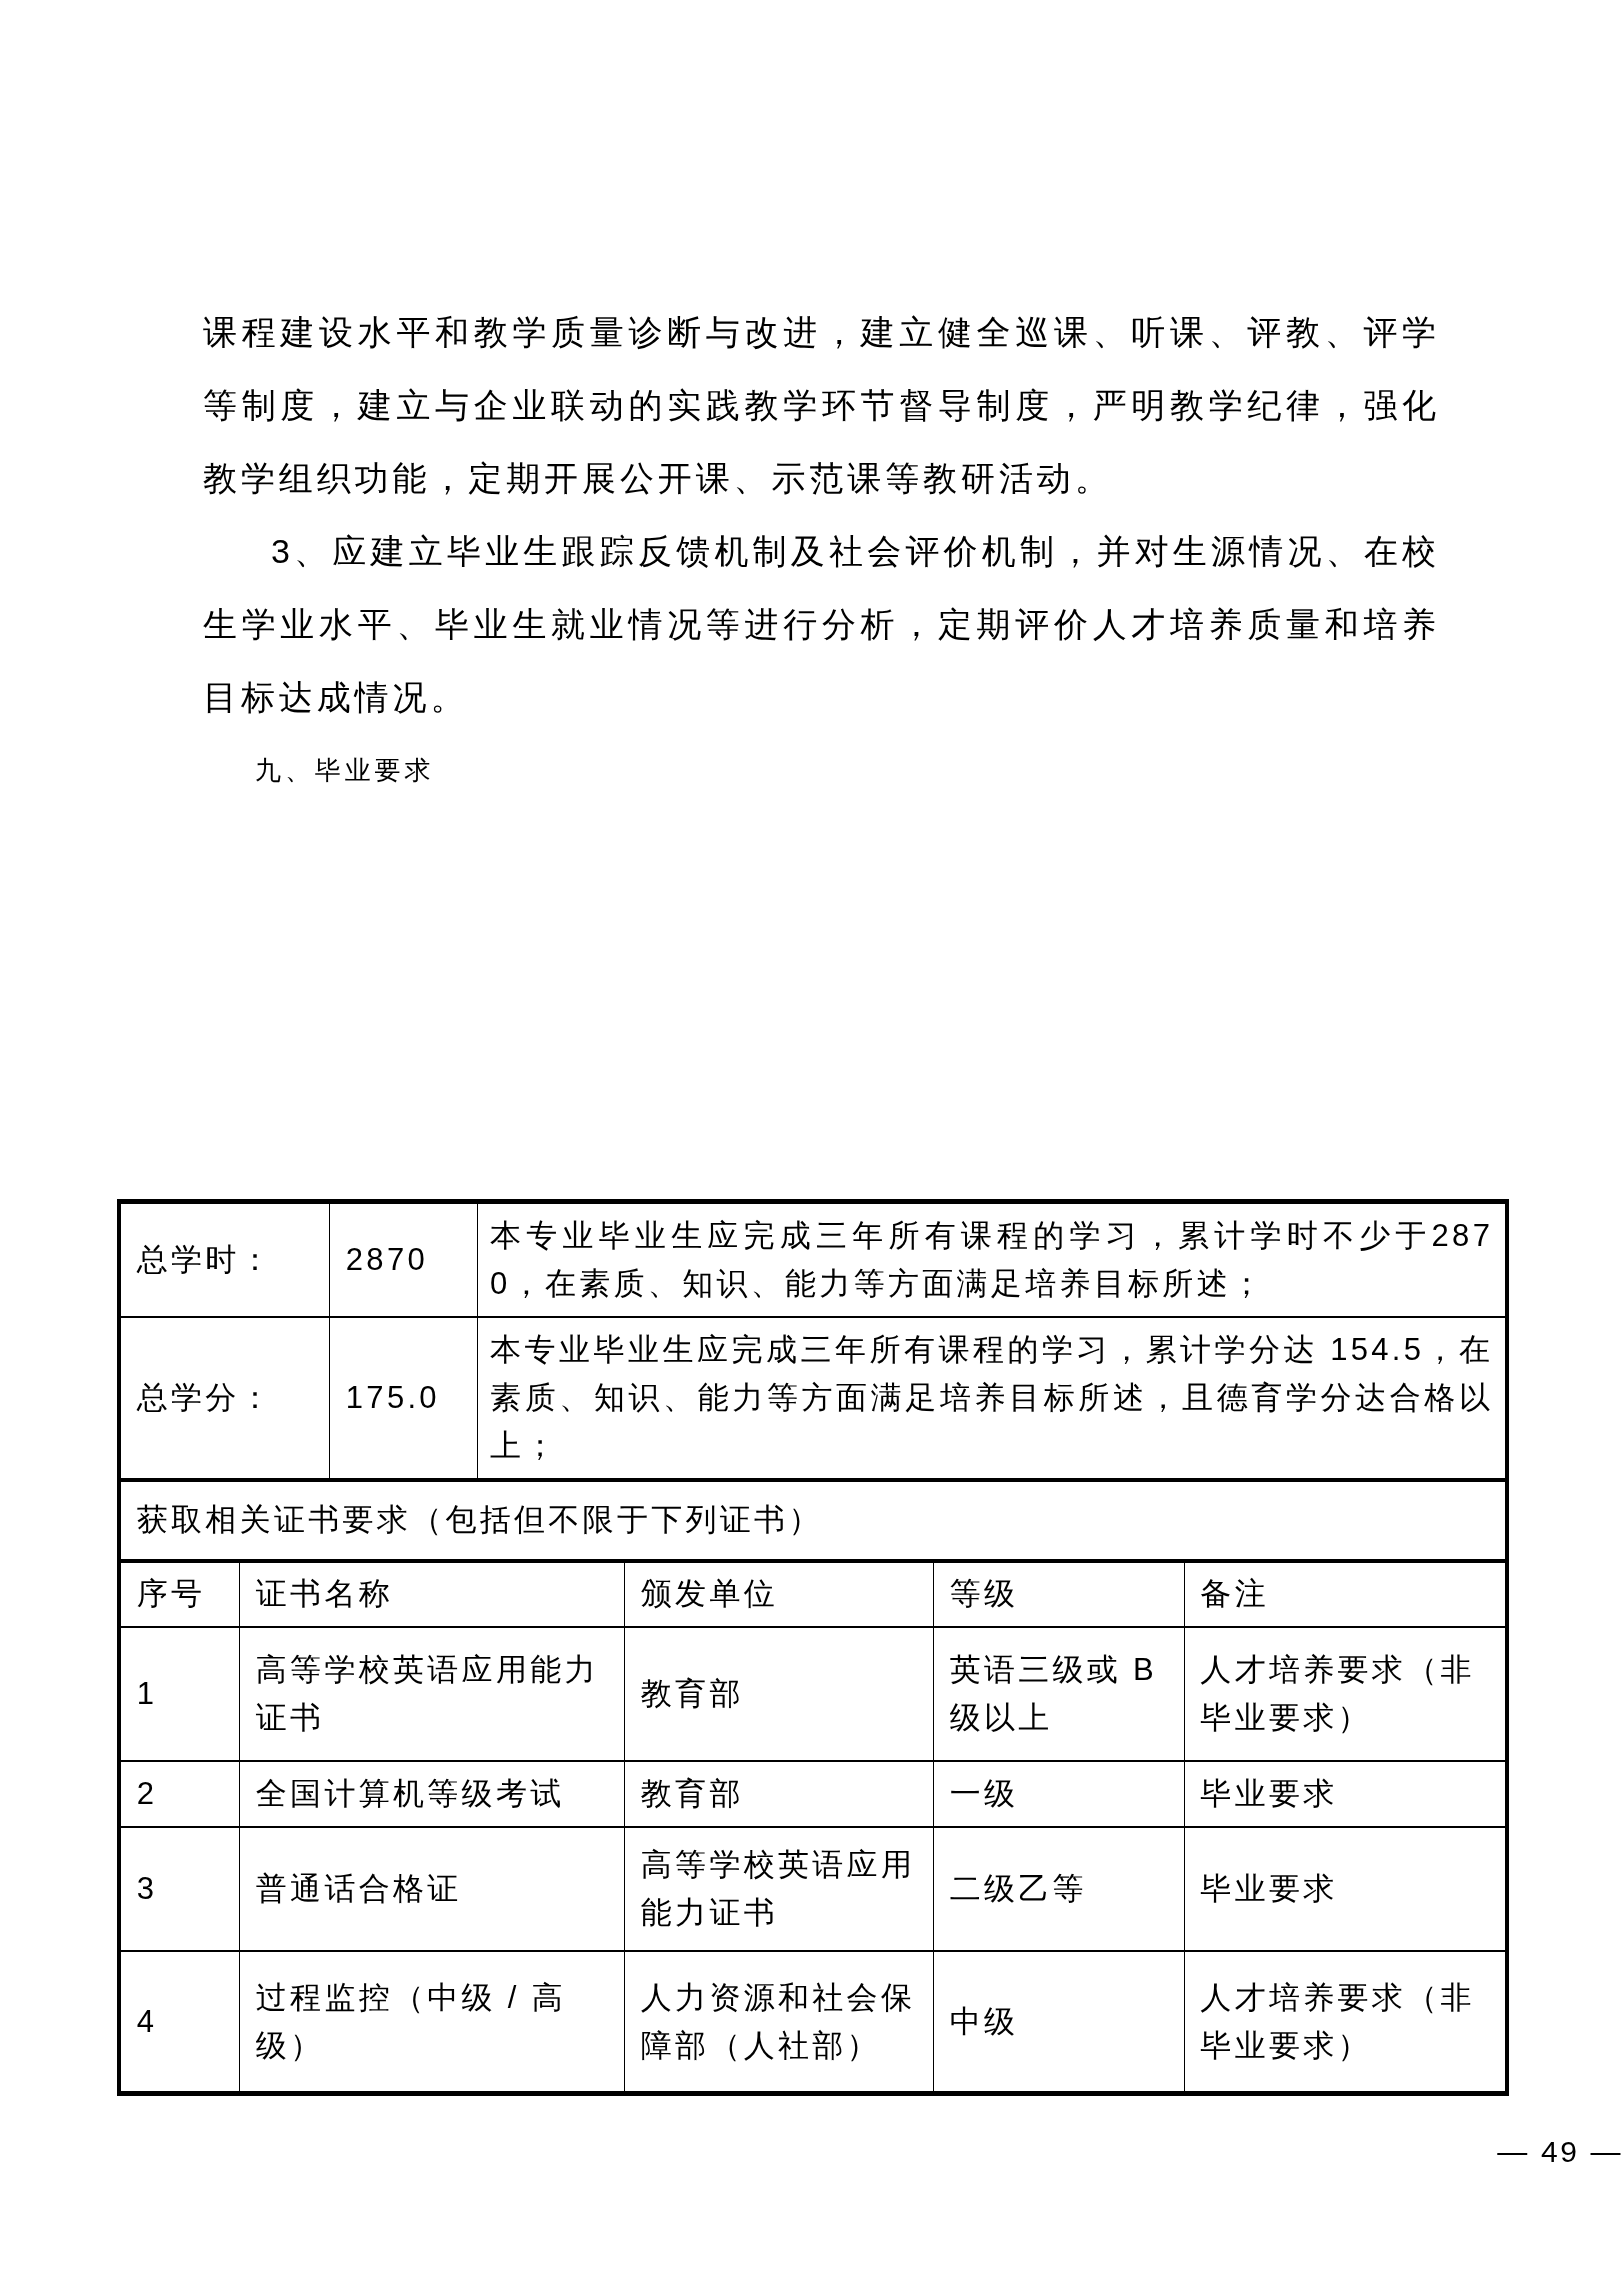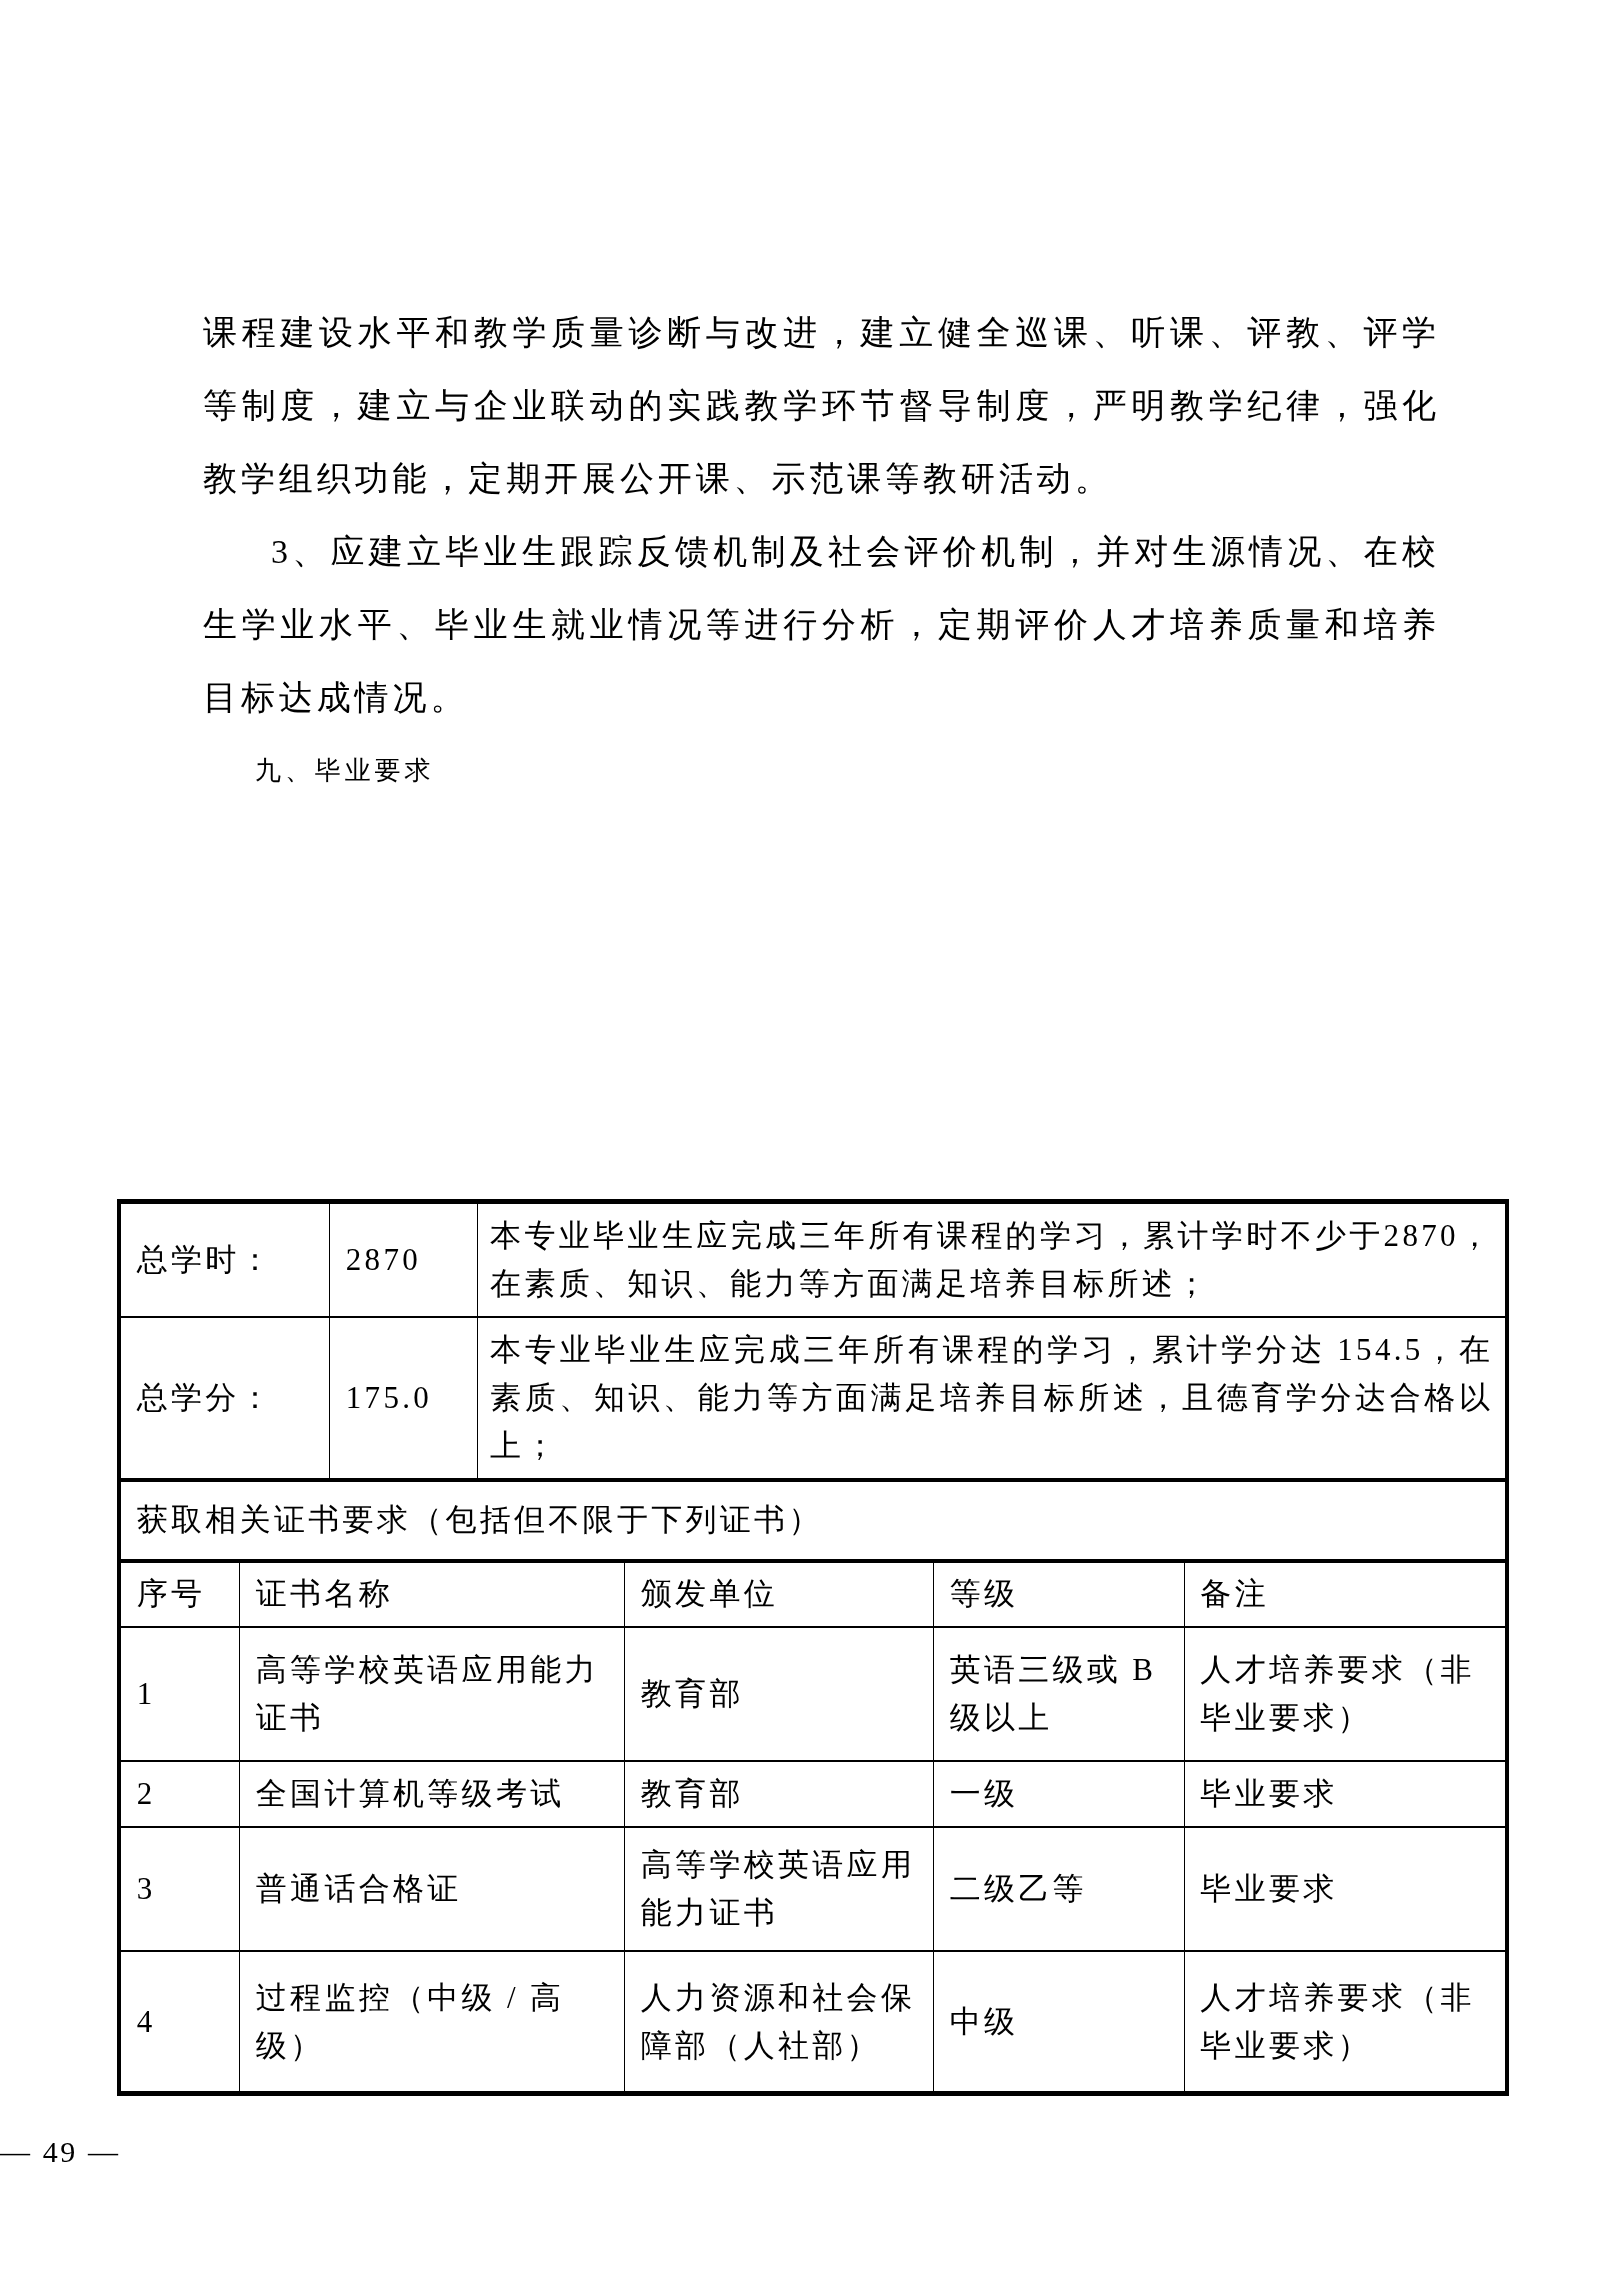--- a/index.html
+++ b/index.html
@@ -1,21 +1,21 @@
 <!DOCTYPE html>
 <html style="font-size:10.5px"><head>
 <meta charset="utf-8">
 <style>
   html,body{margin:0;padding:0;background:#ffffff;}
   .page{
     position:relative;
     width:1623px;
     height:2295px;
     background:#ffffff;
-    font-family:Liberation Serif, serif;
+    font-family:Liberation Sans, sans-serif;
     color:#000000;
     overflow:hidden;
   }
   
   .content{
     position:absolute;
     left:203px;
     top:296px;
     width:1237px;
     font-size:34px;
@@ -67,21 +67,21 @@
   .banner-cell{
     font-size:31px;
     letter-spacing:3.9px;
   }
   
   .footer{
     position:absolute;
     top:2135px;
     left:0;
     width:100%;
-    text-align:left;
+    text-align:right;
     font-size:30px;
     letter-spacing:2.6px;
   }
 </style>
 </head>
 <body>
 
 <div class="page">
 
   <div class="content">

